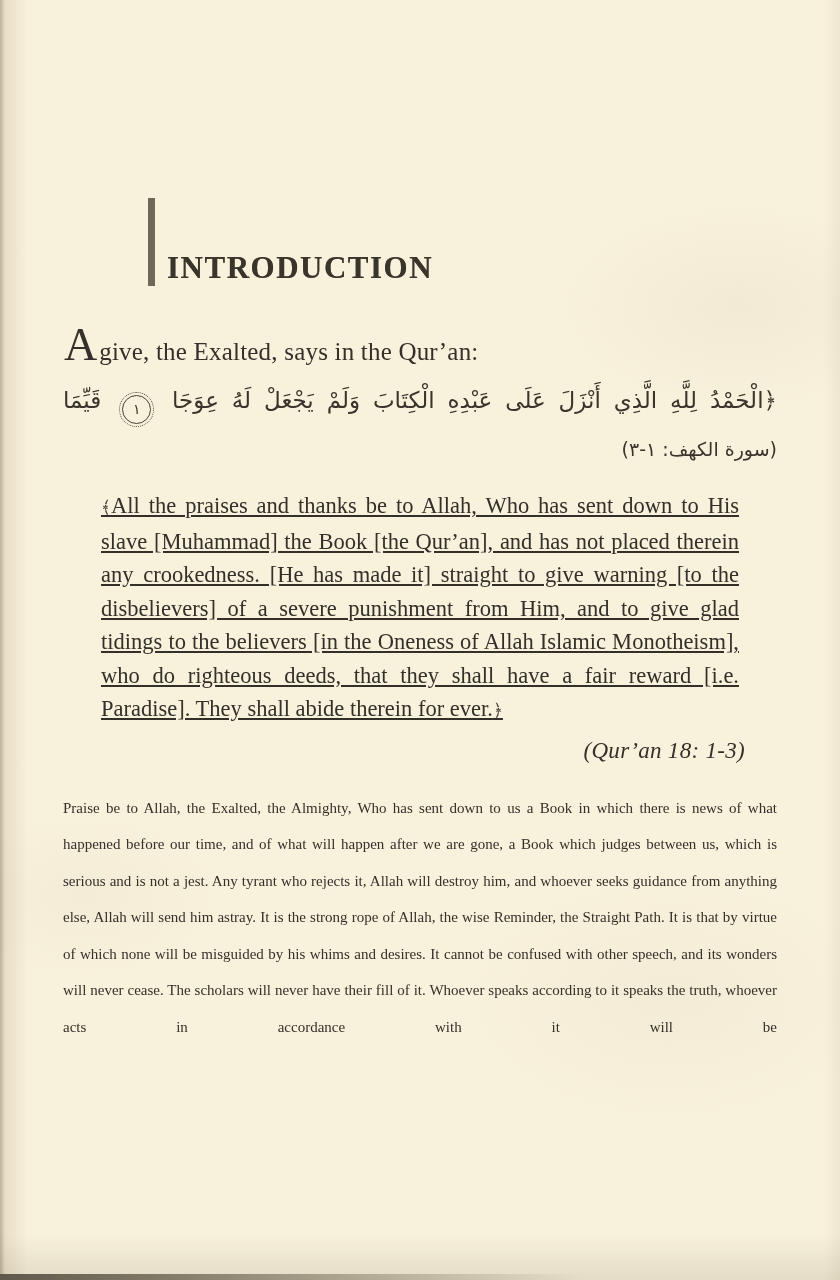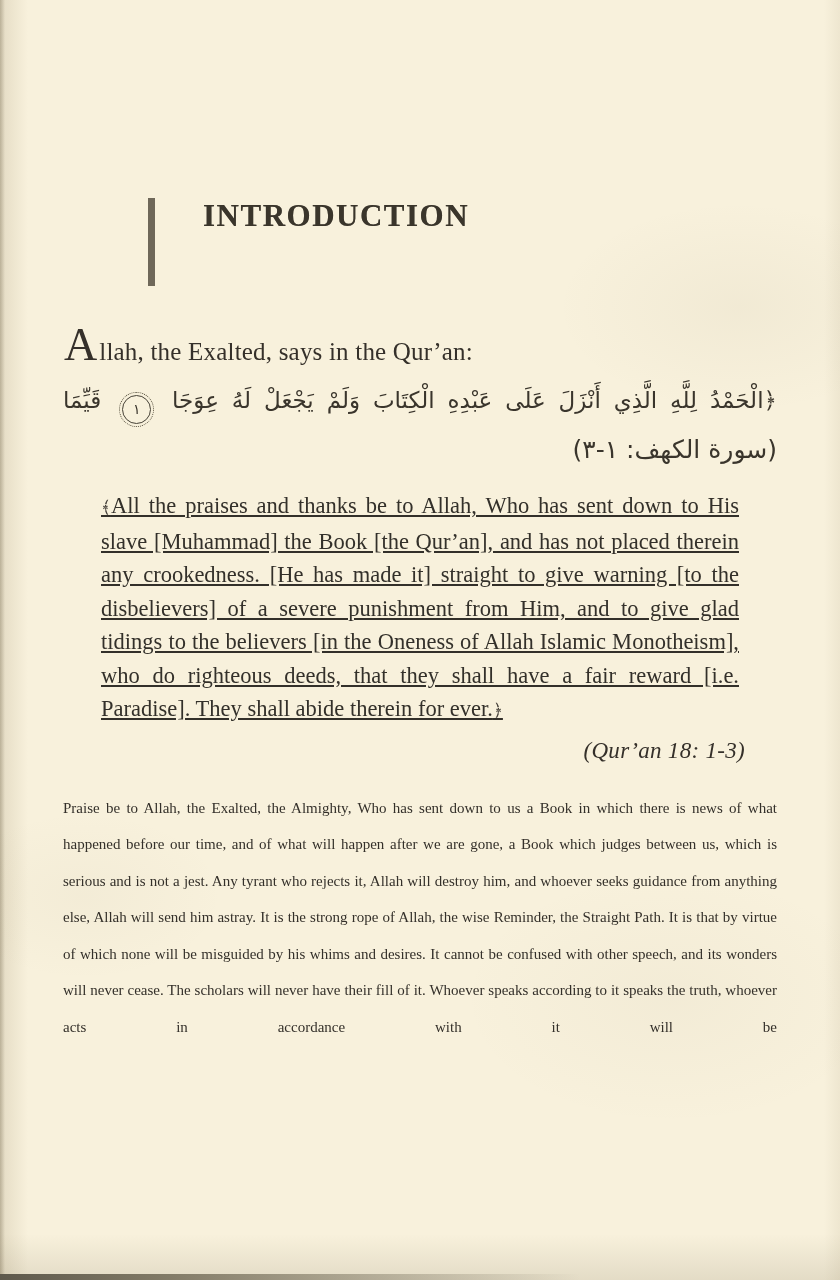--- a/index.html
+++ b/index.html
@@ -24,21 +24,21 @@
   
   .page::after{
     content:"";position:absolute;left:0;bottom:0;height:6px;width:580px;
     background:linear-gradient(90deg,#5e594c 0%,#837c68 30%,rgba(131,124,104,0) 100%);
   }
   .page::before{
     content:"";position:absolute;left:0;top:0;bottom:0;width:5px;
     background:linear-gradient(90deg,rgba(110,98,72,0.35),rgba(110,98,72,0));
   }
 
-  .heading-row{display:flex;align-items:flex-start;margin-left:85px;height:88px;gap:36px;}
+  .heading-row{display:flex;align-items:flex-end;margin-left:85px;height:88px;}
   .heading-bar{width:7px;height:88px;background:#6f6859;margin-right:12px;flex:0 0 auto;}
   .chapter-title{
     margin:0;font-size:31px;font-weight:bold;letter-spacing:1.5px;
     color:#3a352b;text-shadow:0 0 0.6px rgba(58,53,43,0.55);
   }
 
   .lead{margin:52px 0 0 1px;font-size:25px;letter-spacing:0.2px;}
   .dropcap{font-size:46px;line-height:0;letter-spacing:2px;}
 
   .quran{margin-top:10px;}
@@ -55,21 +55,21 @@
     padding-left:50px;
   }
   .ayah-mark{
     display:inline-flex;align-items:center;justify-content:center;
     width:27px;height:27px;border:1.6px solid #46413646;border-radius:50%;
     border-color:#464136;
     outline:1px dotted #57513f;outline-offset:2px;
     font-size:14px;line-height:1;vertical-align:-6px;margin:0 8px;
     flex:0 0 auto;
   }
-  .ar-source{font-size:25px;letter-spacing:0.5px;}
+  .ar-source{font-size:19px;letter-spacing:0.5px;}
 
   .translation{
     margin:15px 38px 0 38px;
     font-size:22.5px;line-height:33.5px;
     text-align:justify;
     color:#33302a;
     text-decoration:underline;
   }
   .quote-orn{font-family:"DejaVu Sans",sans-serif;font-size:17px;color:#45403a;}
   .citation{
@@ -87,21 +87,21 @@
 </head>
 <body>
 
 <div class="page">
 
   <header class="heading-row">
     <span class="heading-bar"></span>
     <h1 class="chapter-title">INTRODUCTION</h1>
   </header>
 
-  <p class="lead"><span class="dropcap">A</span><span>llah, the Exalted, says in the Qur’an:</span></p>
+  <p class="lead"><span class="dropcap">A</span><span>give, the Exalted, says in the Qur’an:</span></p>
 
   <section class="quran">
 
     <div class="ar-line"><span>﴿الْحَمْدُ لِلَّهِ الَّذِي أَنْزَلَ عَلَى عَبْدِهِ الْكِتَابَ وَلَمْ يَجْعَلْ لَهُ عِوَجَا</span> <span class="ayah-mark">١</span> <span>قَيِّمَا</span></div>
 
 
     <div class="ar-line3">
       <span class="ar-source">(سورة الكهف: ١-٣)</span>
     </div>
 

